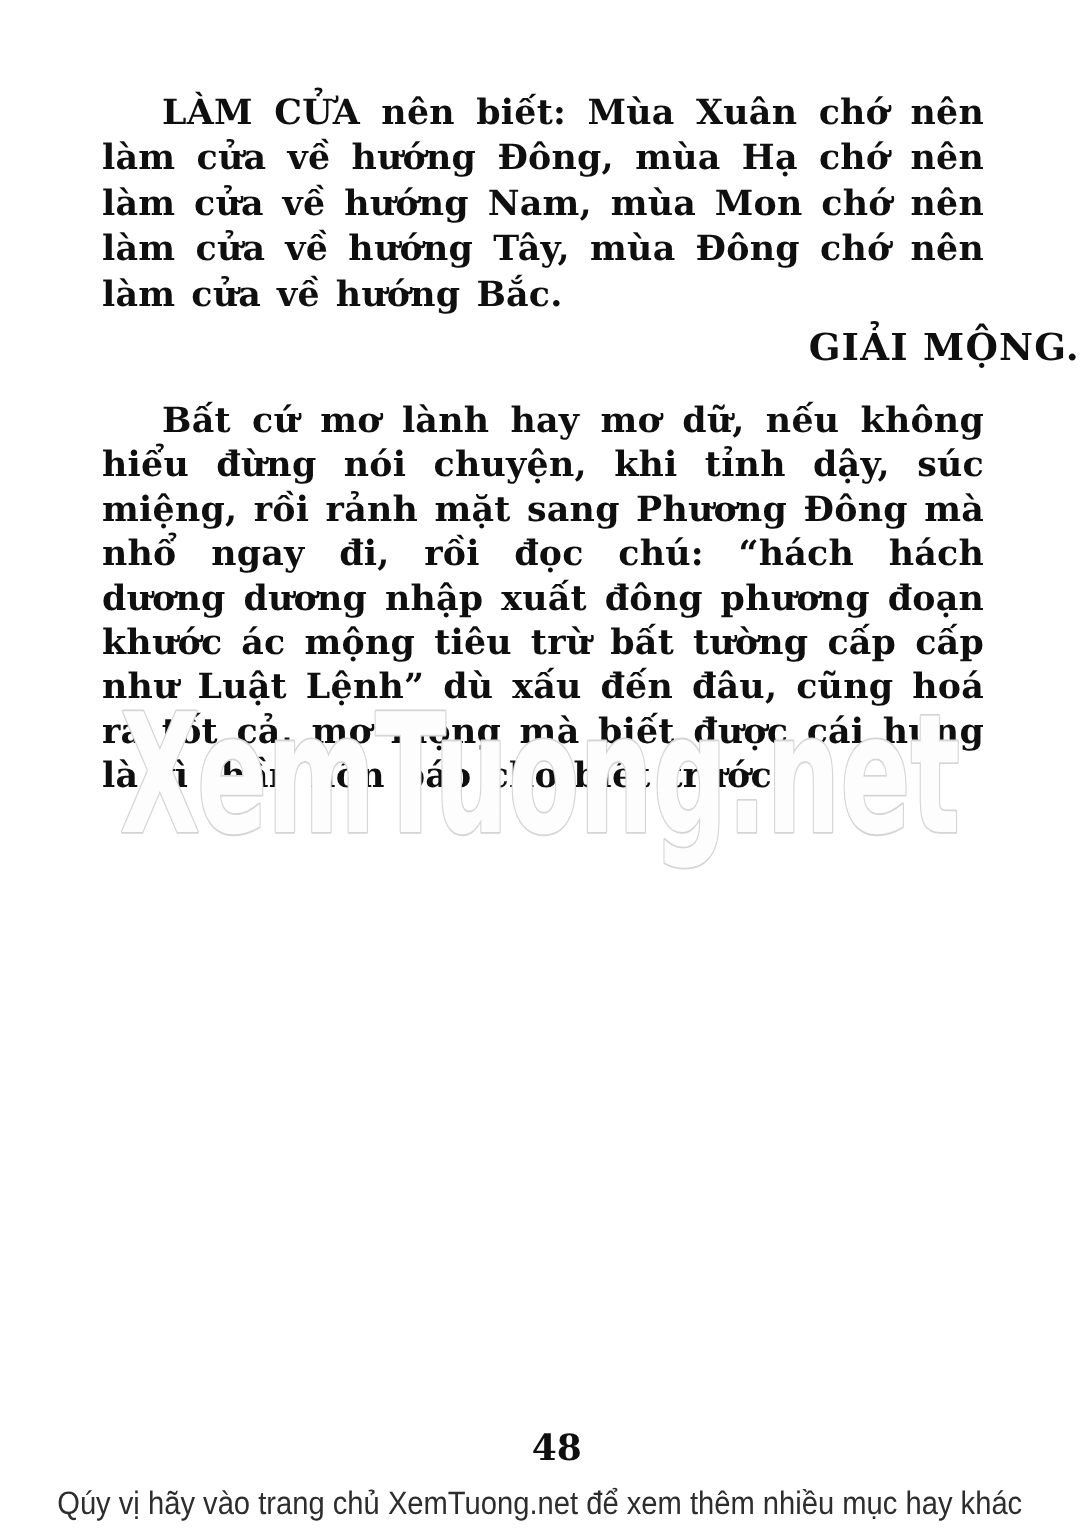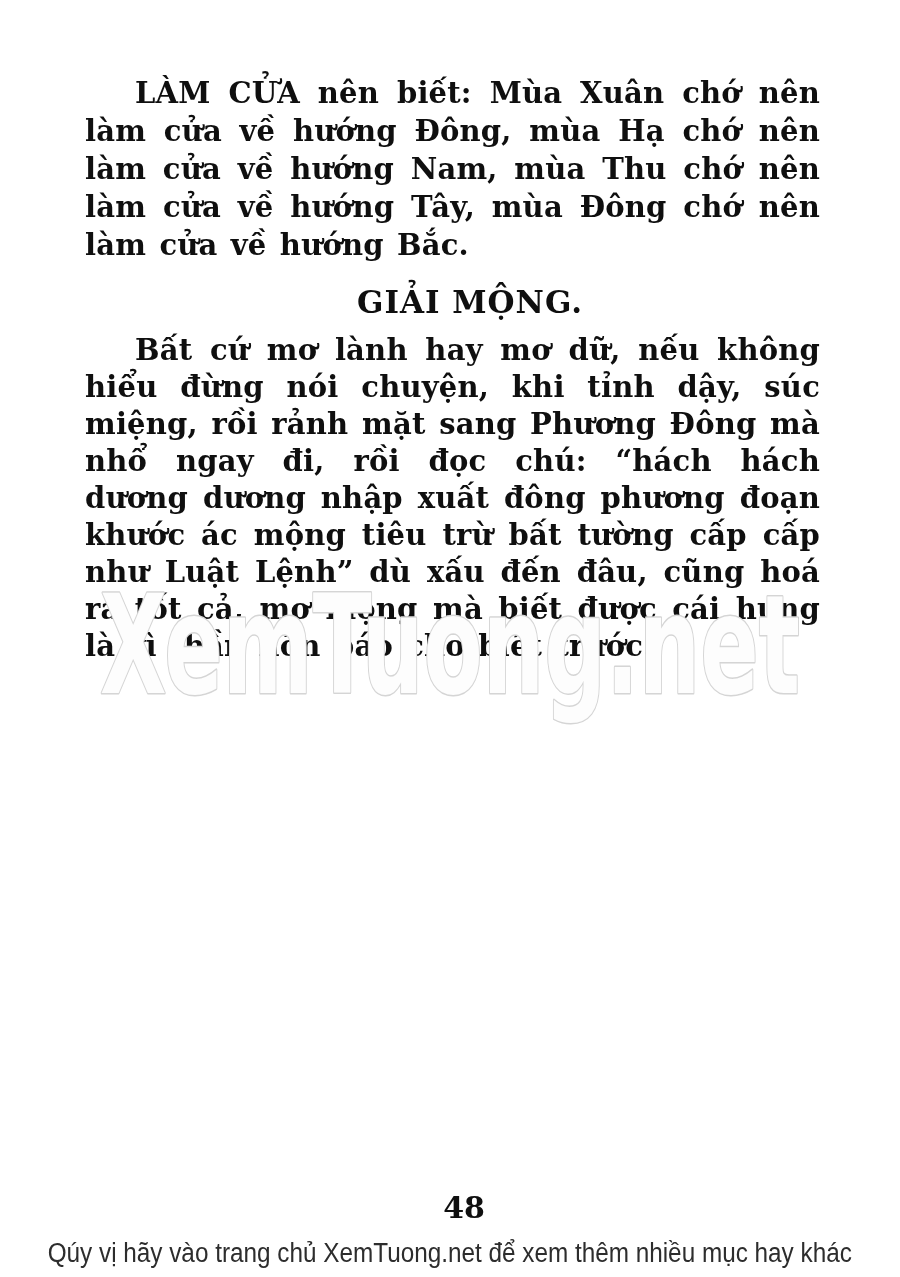--- a/index.html
+++ b/index.html
@@ -30,24 +30,24 @@
     color:var(--ink);
     text-align:justify;
     text-indent:50px;
     word-spacing:3px;
     letter-spacing:0.2px;
   }
   .para-lamcua{ top:74px; }
   .para-giaimong{ top:332px; line-height:37px; }
   .section-heading{
     position:absolute;
-    top:284px;
+    top:272px;
     left:40px;
     width:860px;
-    text-align:center;
+    text-align:right;
     font-size:31px;
     font-weight:bold;
     color:var(--ink);
     letter-spacing:1px;
   }
   .watermark{
     position:absolute;
     top:575px;
     left:65px;
     width:770px;
@@ -81,21 +81,21 @@
   }
   .footer-link{
     color:var(--footer-ink);
   }
 </style>
 </head>
 <body>
 
 <div class="page">
 
-  <p class="body-para para-lamcua">LÀM CỬA nên biết: Mùa Xuân chớ nên làm cửa về hướng Đông, mùa Hạ chớ nên làm cửa về hướng Nam, mùa Thu chớ nên làm cửa về hướng Tây, mùa Đông chớ nên làm cửa về hướng Bắc.</p>
+  <p class="body-para para-lamcua">LÀM CỬA nên biết: Mùa Xuân chớ nên làm cửa về hướng Đông, mùa Hạ chớ nên làm cửa về hướng Nam, mùa Mon chớ nên làm cửa về hướng Tây, mùa Đông chớ nên làm cửa về hướng Bắc.</p>
 
   <h2 class="section-heading">GIẢI MỘNG.</h2>
 
   <p class="body-para para-giaimong">Bất cứ mơ lành hay mơ dữ, nếu không hiểu đừng nói chuyện, khi tỉnh dậy, súc miệng, rồi rảnh mặt sang Phương Đông mà nhổ ngay đi, rồi đọc chú: “hách hách dương dương nhập xuất đông phương đoạn khước ác mộng tiêu trừ bất tường cấp cấp như Luật Lệnh” dù xấu đến đâu, cũng hoá ra tốt cả, mơ mộng mà biết được cái hung là vì thần hồn báo cho biết trước.</p>
 
   <svg class="watermark" viewBox="0 0 770 150">
     <text x="385" y="118" text-anchor="middle" textLength="700" lengthAdjust="spacingAndGlyphs" font-family="DejaVu Sans, sans-serif" font-weight="bold" font-size="138" paint-order="stroke" stroke-width="3" stroke-linejoin="round" fill="#fdfdfd" stroke="#d5d5d5">XemTuong.net</text>
   </svg>
   <svg width="0" height="0" style="position:absolute">
     <text id="wm-stroke-helper" stroke="#d5d5d5"></text>

